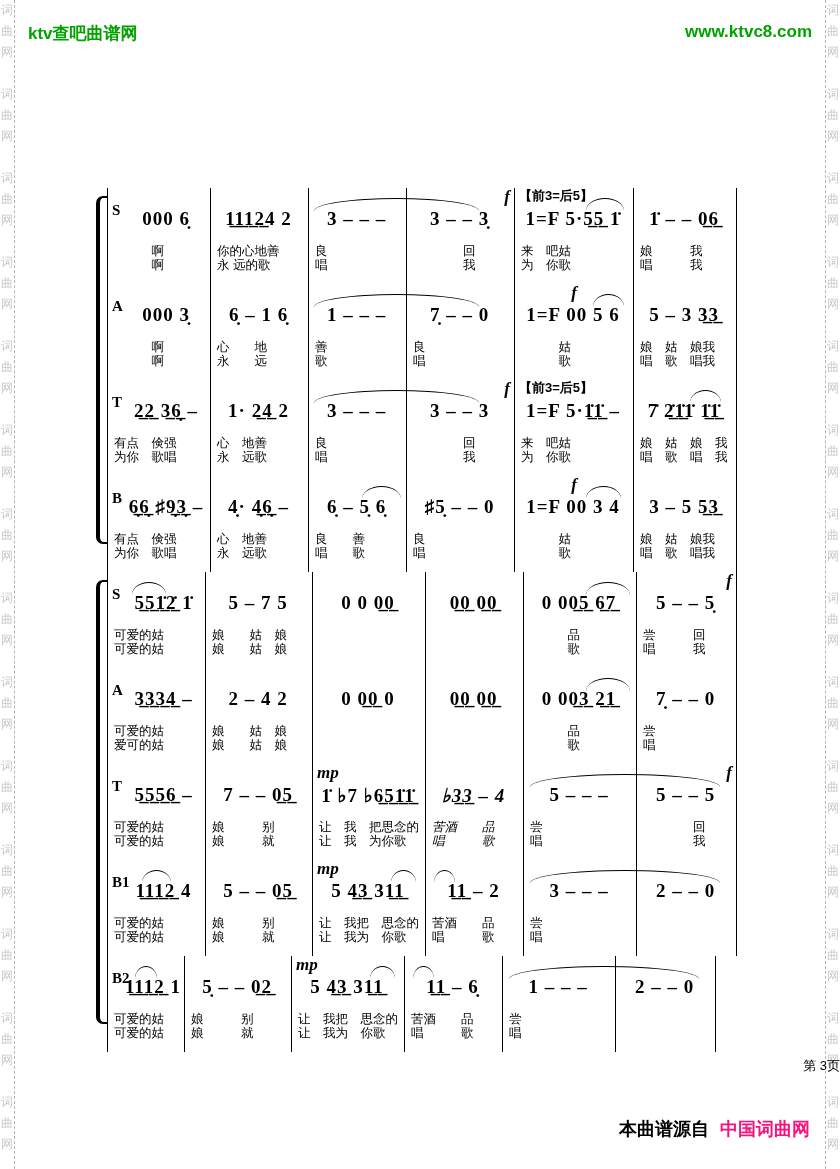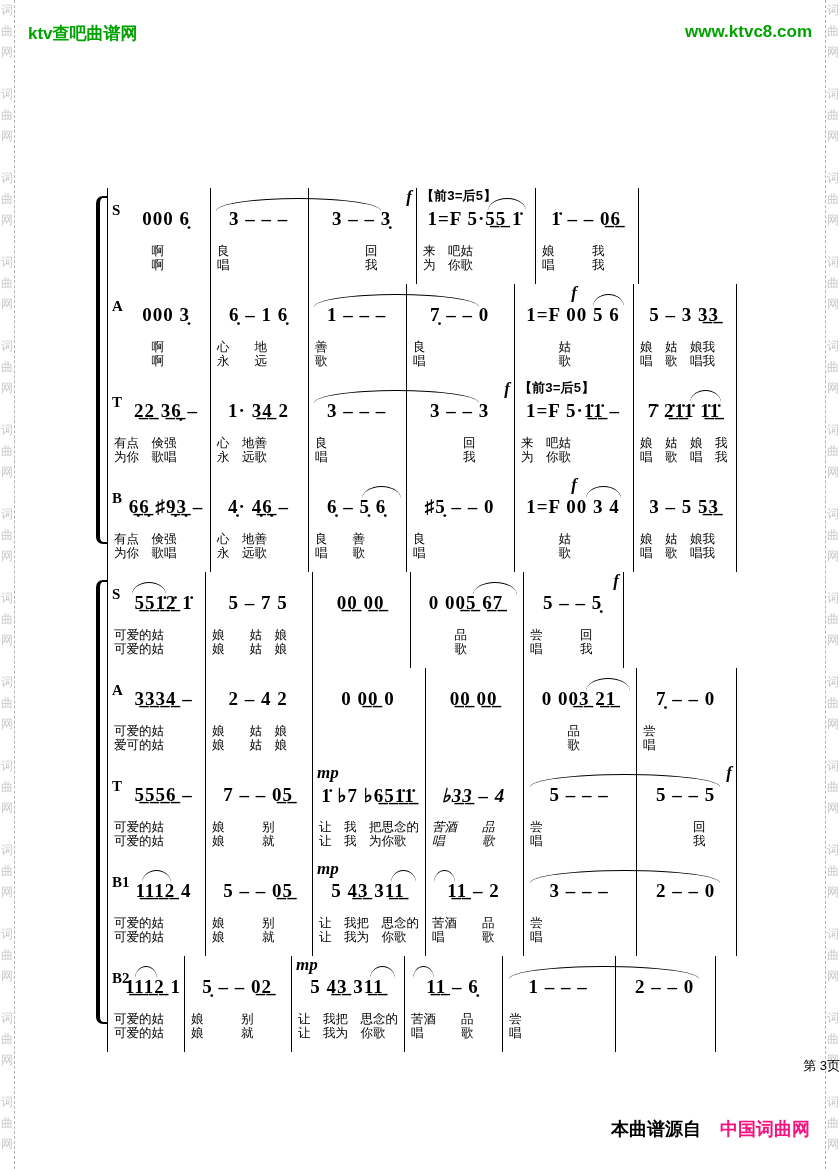--- a/index.html
+++ b/index.html
@@ -30,34 +30,34 @@
           font-family:"Liberation Serif",serif;z-index:3;}
   .measures{display:flex;height:96px;}
   .measure{position:relative;height:96px;border-right:1px solid #000;box-sizing:border-box;}
   .measure:first-child{border-left:1px solid #000;}
   .notes{position:absolute;top:20px;left:0;right:2px;text-align:center;
          font-family:"Liberation Serif",serif;font-weight:bold;font-size:19px;
          letter-spacing:1px;white-space:nowrap;}
   .measure:first-child .notes{padding-left:16px;}
   .lyr{position:absolute;left:6px;right:0;font-size:12.5px;white-space:nowrap;line-height:14px;}
   .lyr1{top:56px;} .lyr2{top:70px;}
-  .ann{position:absolute;top:-1px;left:4px;right:4px;font-size:13px;white-space:nowrap;z-index:3;font-family:Liberation Mono, monospace;}
+  .ann{position:absolute;top:-1px;left:4px;right:4px;font-size:13px;white-space:nowrap;z-index:3;}
   .ann.dyn{font-family:"Liberation Serif",serif;font-style:italic;font-weight:bold;font-size:17px;}
   .ann.key{font-weight:bold;font-size:13px;}
   .ann.pos-right{text-align:right;}
   .ann.pos-center{text-align:center;}
   .arc{position:absolute;top:10px;height:12px;border-top:1.5px solid #000;
        border-radius:50% 50% 0 0 / 100% 100% 0 0;z-index:2;}
 
   
   .pagenum{position:absolute;top:1057px;left:0;width:840px;text-align:right;
            font-size:13px;z-index:2;}
   .src{position:absolute;top:1117px;right:30px;font-size:18px;font-weight:bold;
        white-space:nowrap;z-index:2;}
-  .src a{text-decoration:none;cursor:pointer;margin-left:14px;}
+  .src a{text-decoration:none;cursor:pointer;margin-left:6px;}
 </style>
 </head>
 <body>
 
 <div class="wm-col wm-left" style="color: rgb(201, 201, 201);">词
 曲
 网
 
 词
 曲
@@ -178,20 +178,25 @@
 <div class="score">
     <div class="system">
       <div class="bracket" style="height: 344px;"></div>
       <div class="part">
         <div class="plabel">S</div>
         <div class="measures">
           <div class="measure" style="width: 104px;">
             <div class="notes">000 6̣</div>
             <div class="lyr lyr1">　　　啊</div>
             <div class="lyr lyr2">　　　啊</div>
+          </div>
+          <div class="measure" style="width: 98px;">
+            <div class="notes">1̲1̲1̲2̲4 2</div>
+            <div class="lyr lyr1">你的心地善</div>
+            <div class="lyr lyr2">永 远的歌</div>
           </div>
           <div class="measure" style="width: 98px;">
             <div class="arc" style="left: 5%; width: 170%;"></div>
             <div class="notes">3 – – –</div>
             <div class="lyr lyr1">良</div>
             <div class="lyr lyr2">唱</div>
           </div>
           <div class="measure" style="width: 108px;">
             <div class="ann dyn pos-right">f</div>
             <div class="notes">3 – – 3̣</div>
@@ -252,21 +257,21 @@
       </div>
       <div class="part">
         <div class="plabel">T</div>
         <div class="measures">
           <div class="measure" style="width: 104px;">
             <div class="notes">2̲2̲ 3̲6̲̣ –</div>
             <div class="lyr lyr1">有点　倹强</div>
             <div class="lyr lyr2">为你　歌唱</div>
           </div>
           <div class="measure" style="width: 98px;">
-            <div class="notes">1· 3̲4̲ 2</div>
+            <div class="notes">1· 2̲4̲ 2</div>
             <div class="lyr lyr1">心　地善</div>
             <div class="lyr lyr2">永　远歌</div>
           </div>
           <div class="measure" style="width: 98px;">
             <div class="arc" style="left: 5%; width: 170%;"></div>
             <div class="notes">3 – – –</div>
             <div class="lyr lyr1">良</div>
             <div class="lyr lyr2">唱</div>
           </div>
           <div class="measure" style="width: 108px;">
@@ -337,20 +342,25 @@
             <div class="arc" style="left: 25%; width: 35%;"></div>
             <div class="notes">5̲5̲1̲̇2̲̇ 1̇</div>
             <div class="lyr lyr1">可爱的姑</div>
             <div class="lyr lyr2">可爱的姑</div>
           </div>
           <div class="measure" style="width: 107px;">
             <div class="notes">5 – 7 5</div>
             <div class="lyr lyr1">娘　　姑　娘</div>
             <div class="lyr lyr2">娘　　姑　娘</div>
           </div>
+          <div class="measure" style="width: 113px;">
+            <div class="notes">0 0 0̲0̲</div>
+            <div class="lyr lyr1"></div>
+            <div class="lyr lyr2"></div>
+          </div>
           <div class="measure" style="width: 98px;">
             <div class="notes">0̲0̲ 0̲0̲</div>
             <div class="lyr lyr1"></div>
             <div class="lyr lyr2"></div>
           </div>
           <div class="measure" style="width: 113px;">
             <div class="arc" style="left: 55%; width: 40%;"></div>
             <div class="notes">0 00̲5̲ 6̲7̲</div>
             <div class="lyr lyr1">　　　品</div>
             <div class="lyr lyr2">　　　歌</div>

